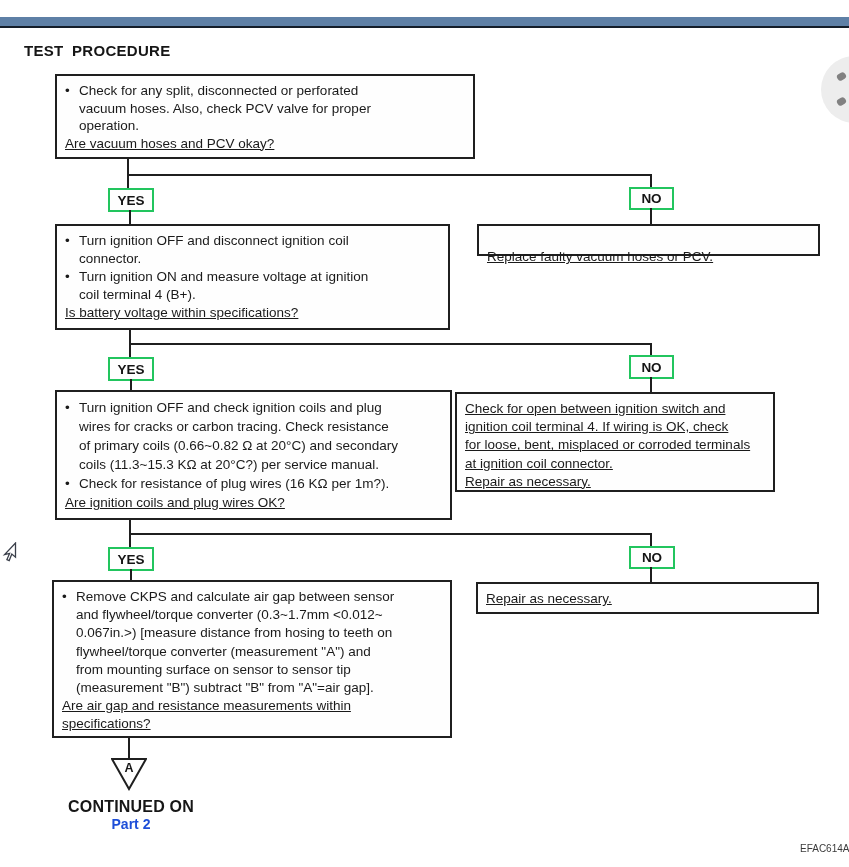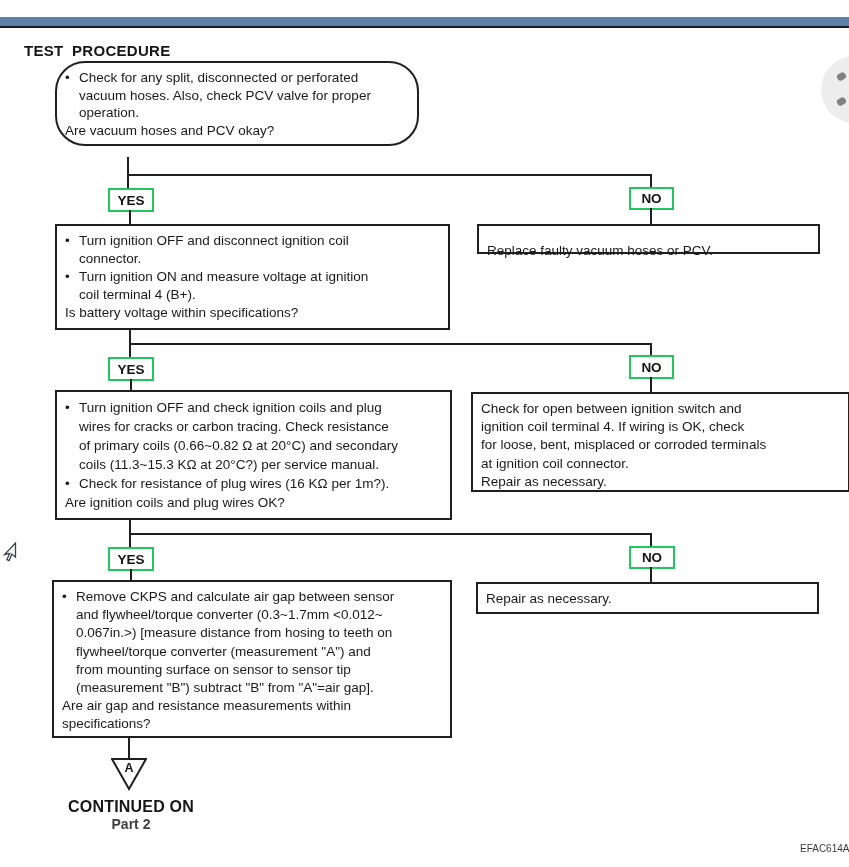--- a/index.html
+++ b/index.html
@@ -32,29 +32,29 @@
     border: 2px solid #1f1f1f;
     background: #fefefe;
     box-sizing: border-box;
     padding: 6px 8px;
     font-size: 13.5px; line-height: 17.5px;
     color: #1a1a1a;
   }
   .ln { white-space: nowrap; }
   .ln .blt { display: inline-block; width: 14px; }
   .ln.cont { padding-left: 14px; }
-  .ln.q { padding-left: 0; }
-
-  #step1 { left: 55px;  top: 44px;  width: 364px; height: 85px; border-radius: 30px;  }
+  .ln.q { padding-left: 0; text-decoration: underline; }
+
+  #step1 { left: 55px;  top: 57px;  width: 420px; height: 85px;  }
   #step2 { left: 55px;  top: 207px; width: 395px; height: 106px; line-height: 18px; }
   #step3 { left: 55px;  top: 373px; width: 397px; height: 130px; line-height: 19px; }
   #step4 { left: 52px;  top: 563px; width: 400px; height: 158px; line-height: 18.2px; }
 
-  #na1 { left: 477px; top: 207px; width: 343px; height: 30px; padding-top: 16px; }
-  #na2 { left: 471px; top: 375px; width: 379px; height: 100px; line-height: 18.2px; }
+  #na1 { left: 477px; top: 207px; width: 343px; height: 30px; padding-top: 22px; }
+  #na2 { left: 455px; top: 375px; width: 320px; height: 100px; line-height: 18.2px; }
   #na3 { left: 476px; top: 565px; width: 343px; height: 32px; padding-top: 6px; }
 
   
   .decision {
     position: absolute;
     border: 2px solid #22c55e;
     background: #fefefe;
     box-sizing: border-box;
     font-size: 13.5px; font-weight: bold;
     display: flex; align-items: center; justify-content: center;
@@ -96,21 +96,21 @@
   .tri-label {
     position: absolute; left: 111px; top: 744px; width: 36px;
     text-align: center; font-size: 12.5px; font-weight: bold; color: #161616;
   }
   .cont-1 {
     position: absolute; left: 52px; top: 781px; width: 158px;
     text-align: center; font-size: 16px; font-weight: bold; letter-spacing: 0.2px; color: #161616;
   }
   .cont-2 {
     position: absolute; left: 52px; top: 799px; width: 158px;
-    text-align: center; font-size: 14px; font-weight: bold; color: #404040;
+    text-align: center; font-size: 14px; font-weight: bold; color: #1d4ed8;
   }
 
   .doc-code {
     position: absolute; left: 800px; top: 826px;
     font-size: 10px; color: #3a3a3a; white-space: nowrap;
   }
 
   
   .edge-widget {
     position: absolute; left: 821px; top: 39px; width: 67px; height: 67px;

